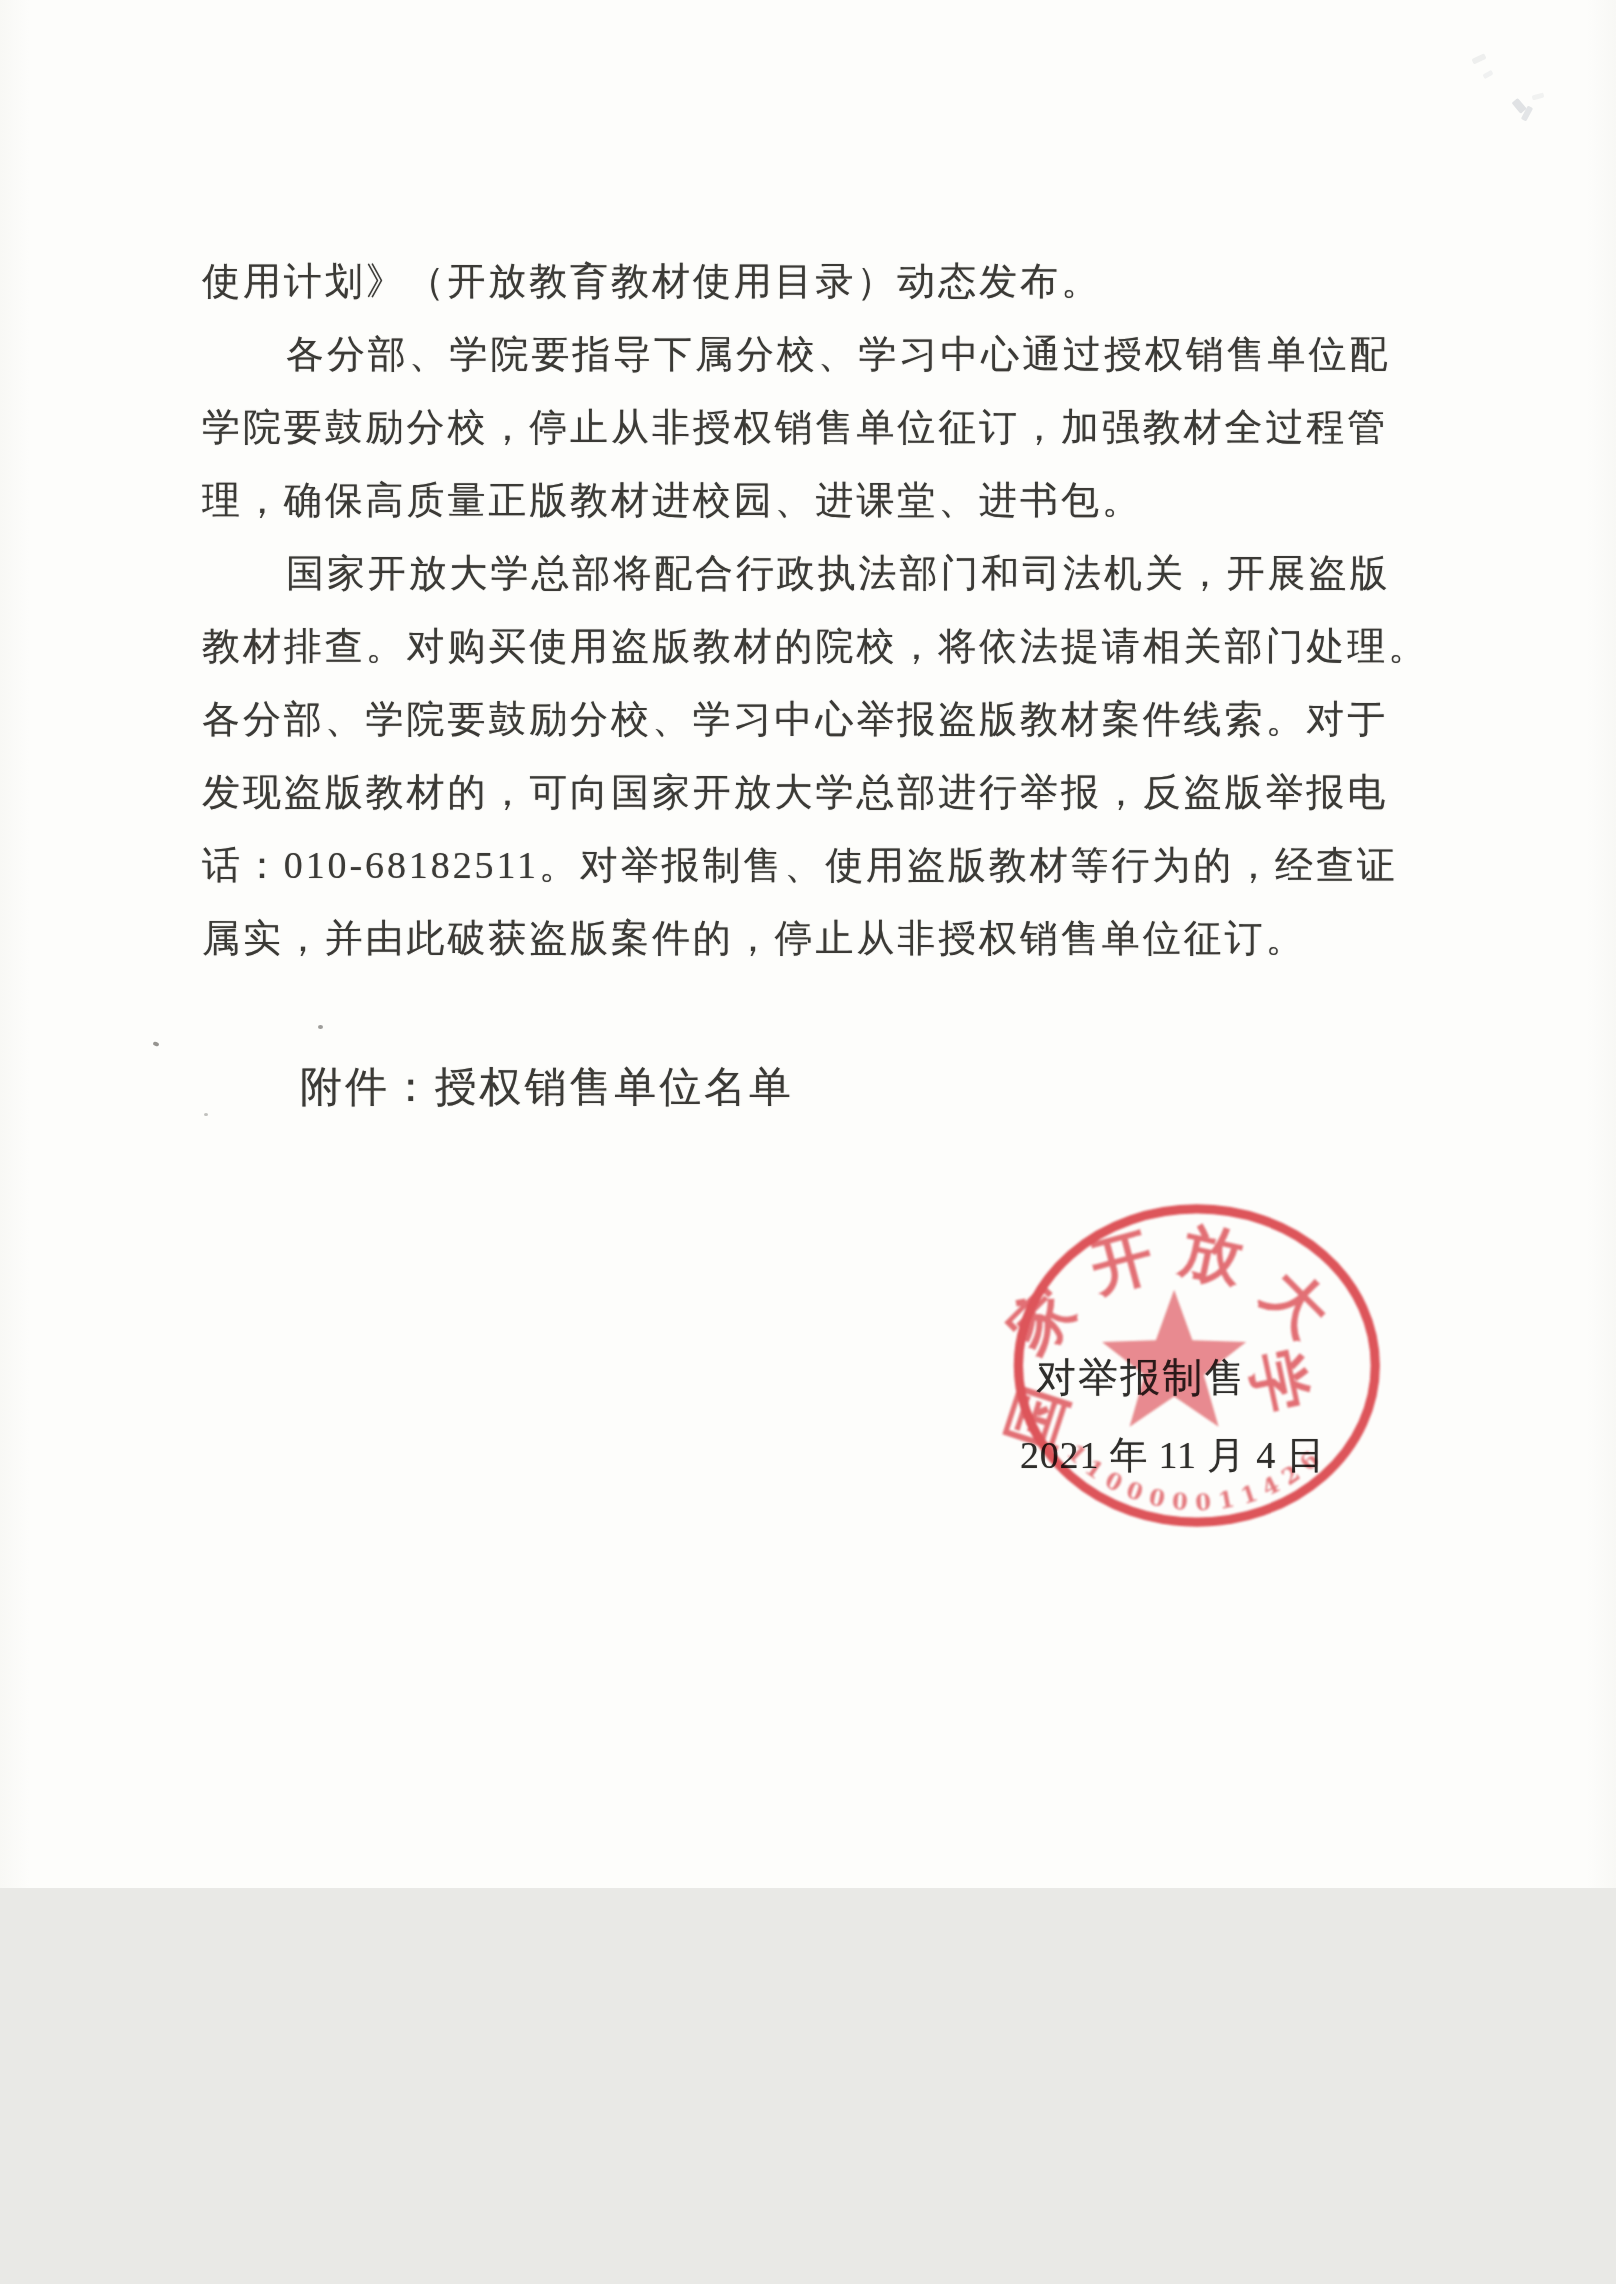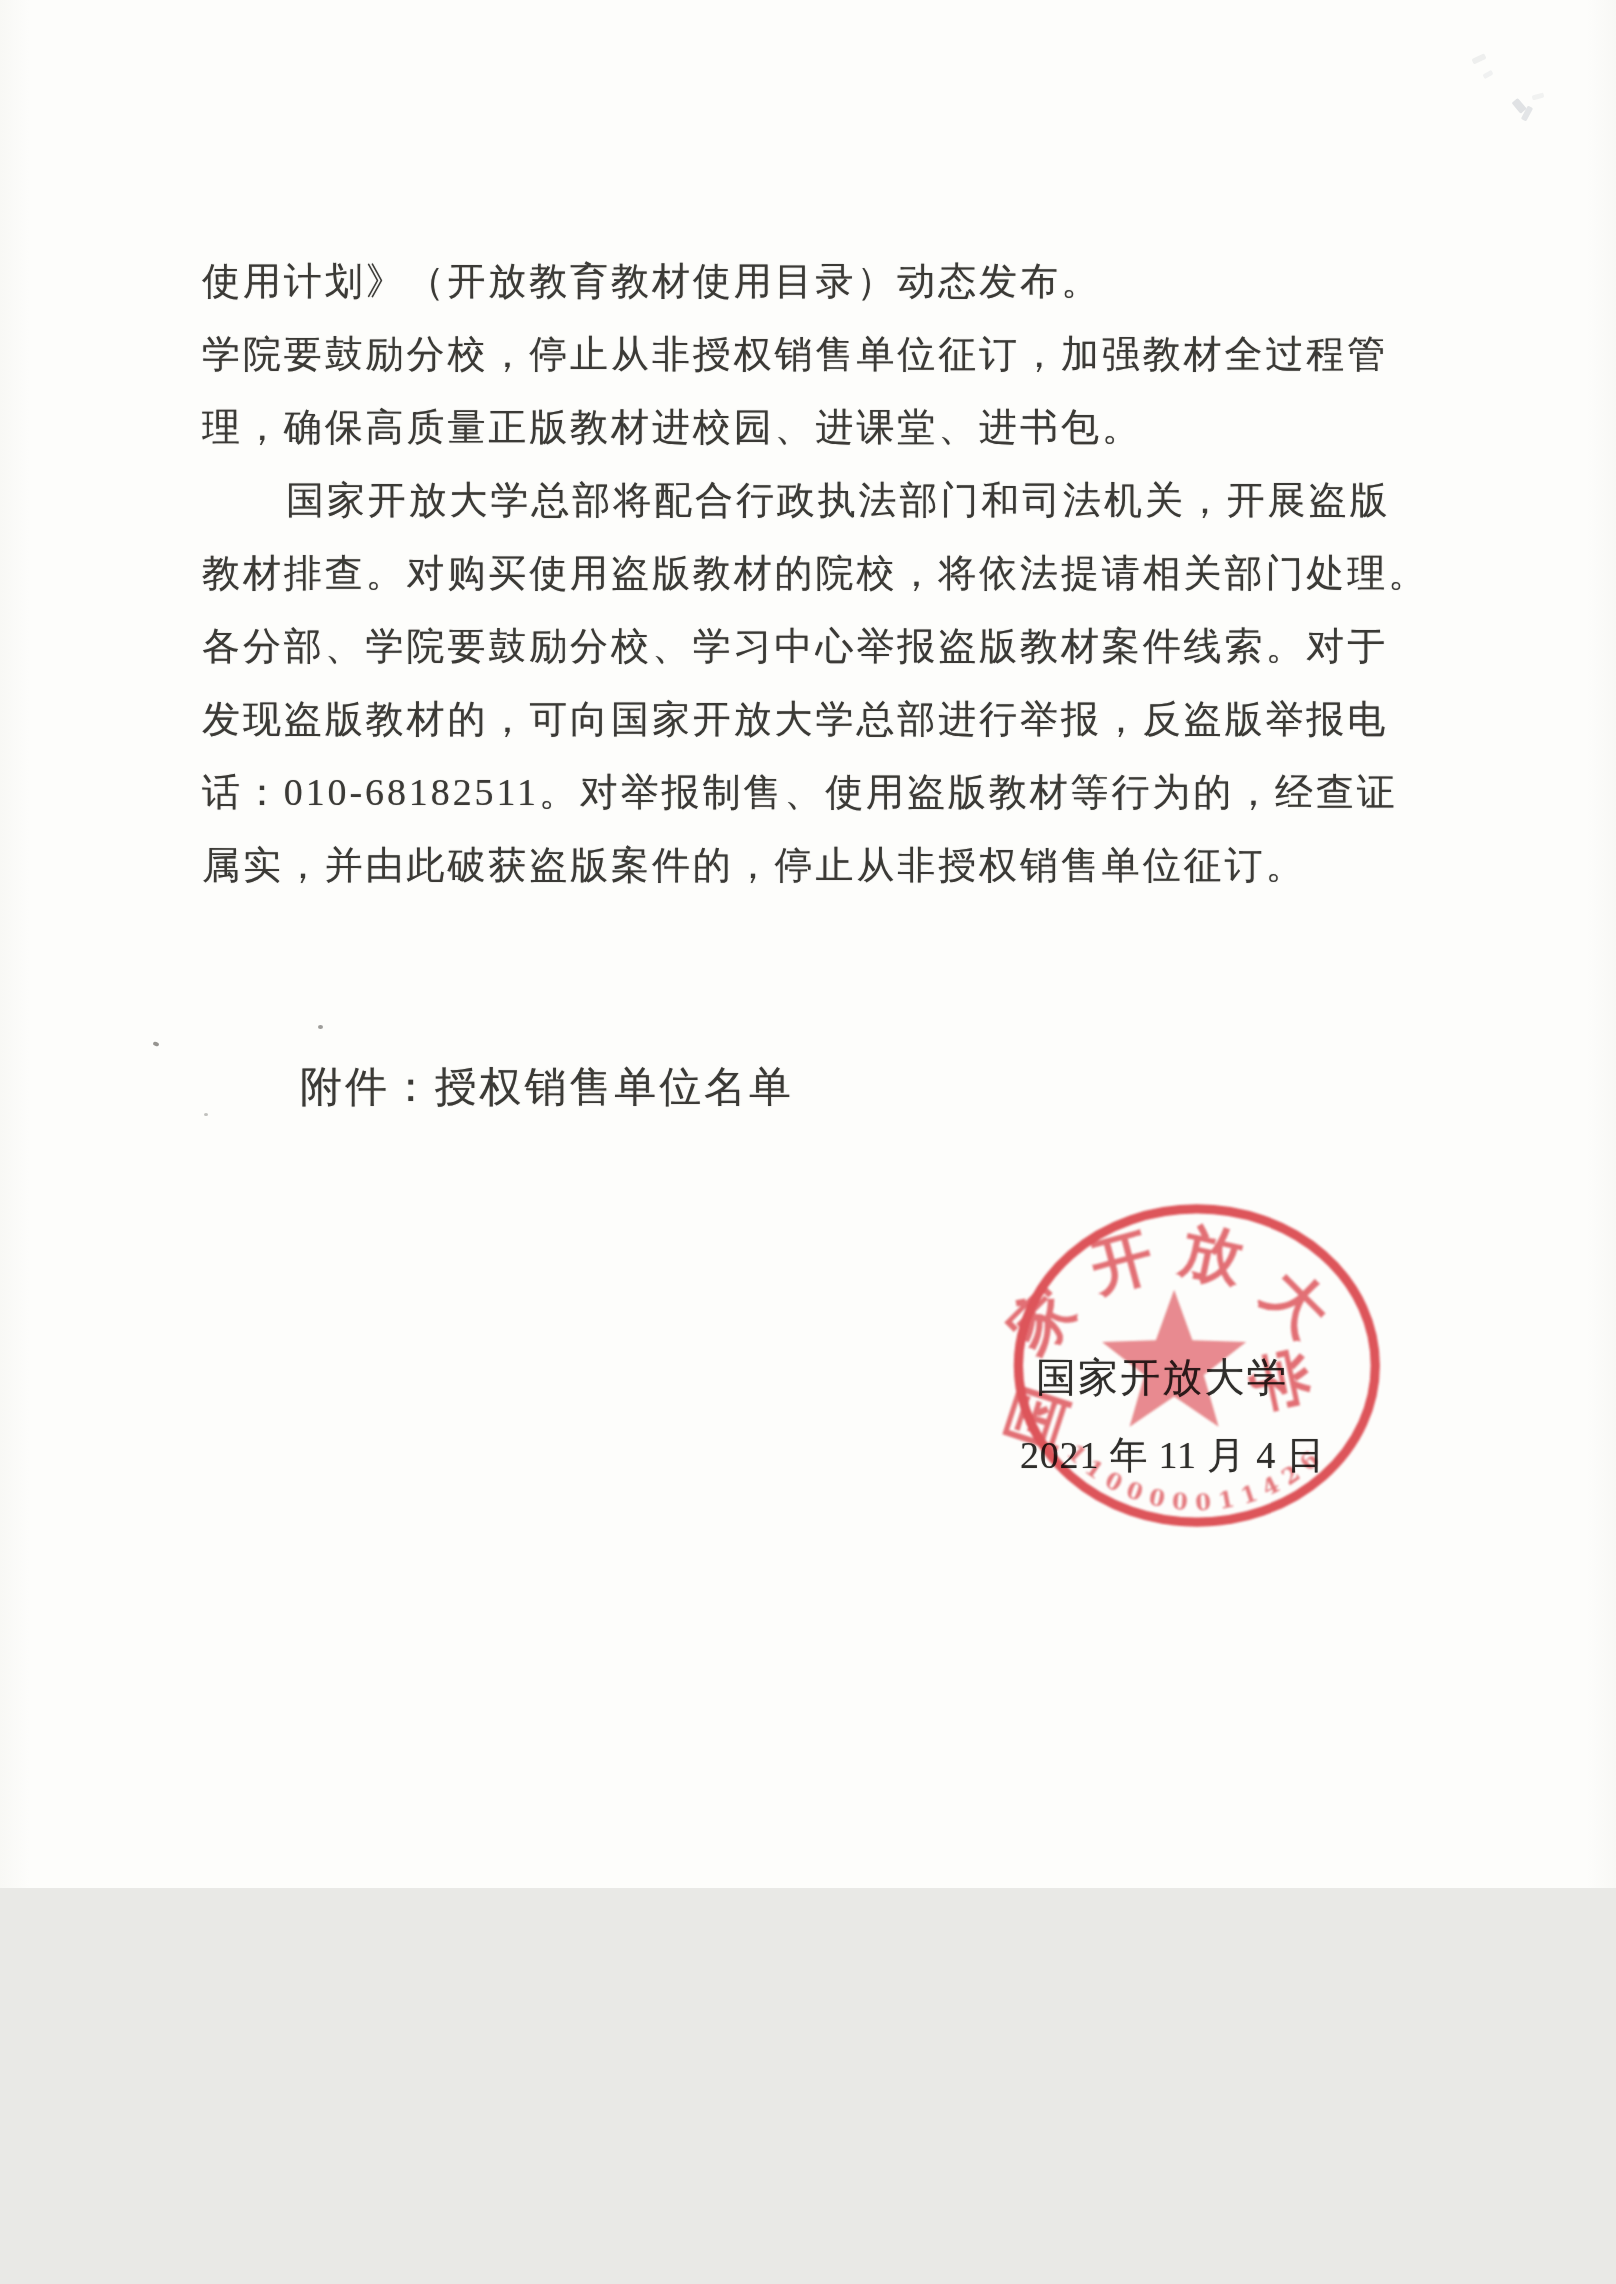--- a/index.html
+++ b/index.html
@@ -46,33 +46,34 @@
   .speck{position:absolute;background:#514f4a;border-radius:50%;}
   .smudge{position:absolute;background:#aab0b9;border-radius:1.7px;}
 </style>
 </head>
 <body>
 
 <div class="page">
 
   <div class="body-text">
       <div class="line">使用计划》（开放教育教材使用目录）动态发布。</div>
+      <div class="line indent">各分部、学院要指导下属分校、学习中心通过授权销售单位配</div>
       <div class="line">学院要鼓励分校，停止从非授权销售单位征订，加强教材全过程管</div>
       <div class="line">理，确保高质量正版教材进校园、进课堂、进书包。</div>
       <div class="line indent">国家开放大学总部将配合行政执法部门和司法机关，开展盗版</div>
       <div class="line">教材排查。对购买使用盗版教材的院校，将依法提请相关部门处理。</div>
       <div class="line">各分部、学院要鼓励分校、学习中心举报盗版教材案件线索。对于</div>
       <div class="line">发现盗版教材的，可向国家开放大学总部进行举报，反盗版举报电</div>
       <div class="line">话：010-68182511。对举报制售、使用盗版教材等行为的，经查证</div>
       <div class="line">属实，并由此破获盗版案件的，停止从非授权销售单位征订。</div>
     </div>
 
   <div class="attachment">附件：授权销售单位名单</div>
 
-  <div class="sig-org">国家开放大学</div>
+  <div class="sig-org">对举报制售</div>
 
   <div class="sig-date">2021 年 11 月 4 日</div>
 
   <div class="page-number">—2—</div>
 
   <svg class="stamp-svg" width="1616" height="2284" viewBox="0 0 1920 2713">
     <defs>
       <filter id="inkblur" x="-10%" y="-10%" width="120%" height="120%">
         <feGaussianBlur stdDeviation="1.1"></feGaussianBlur>
       </filter>

